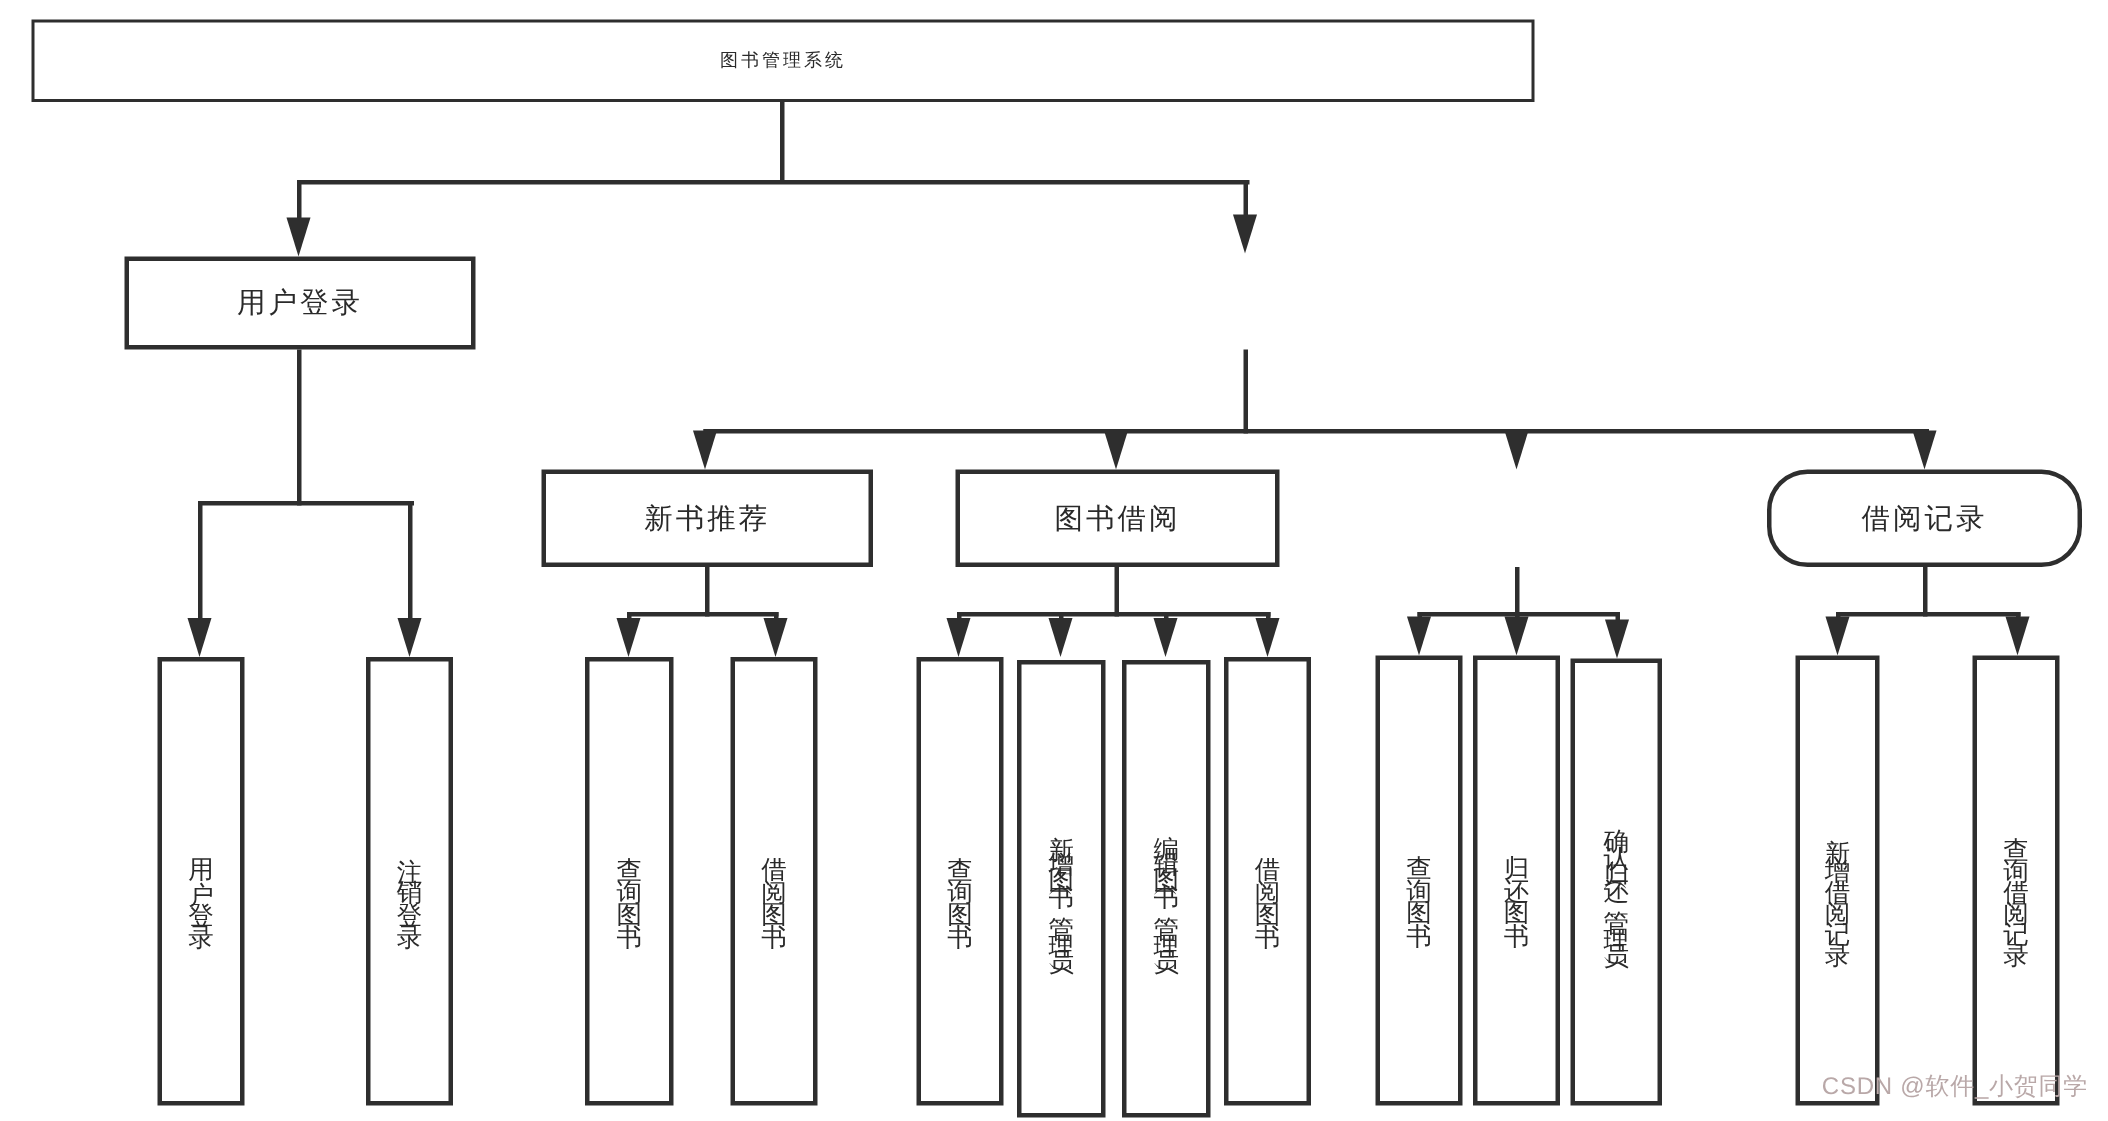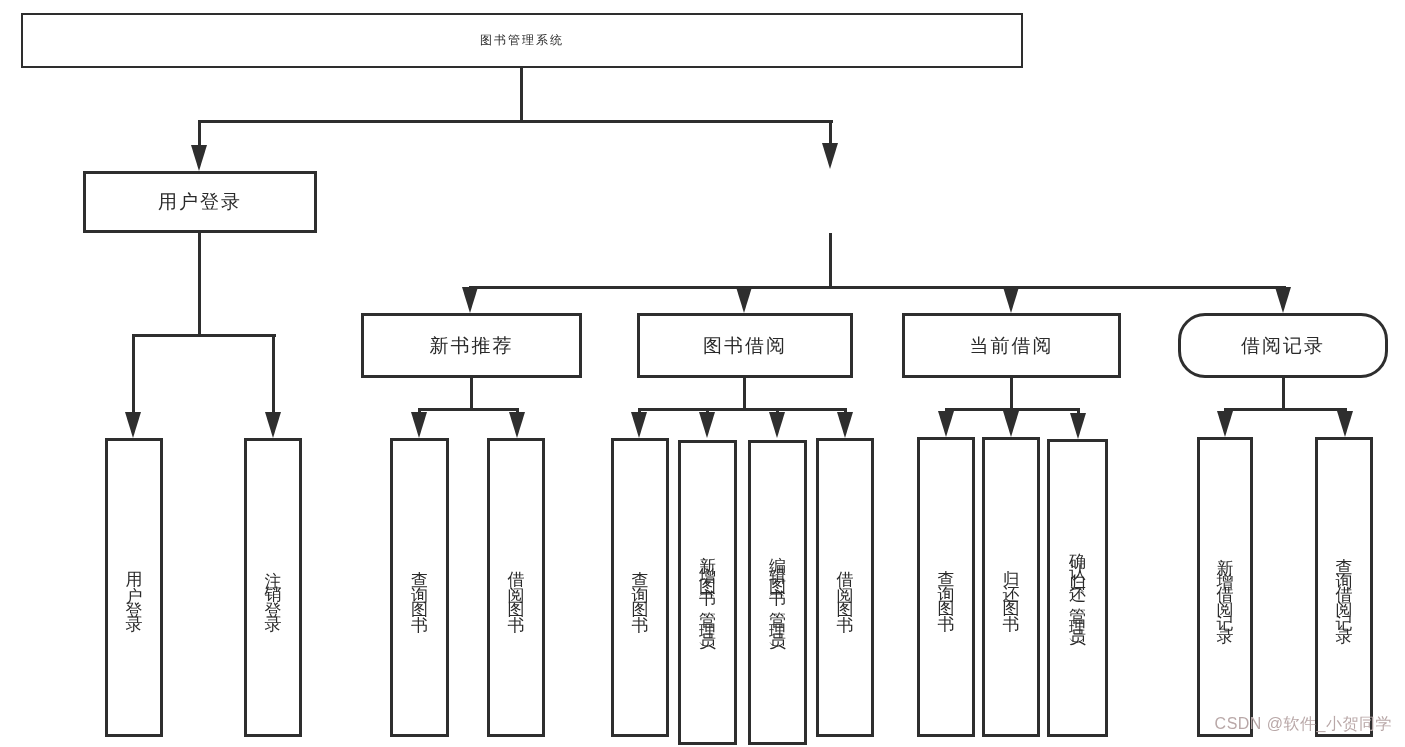--- a/index.html
+++ b/index.html
@@ -64,23 +64,20 @@
 
   <div class="hbox" style="left:83px;top:171px;width:234px;height:62px;">
     <span>用户登录</span>
   </div>
 
   <div class="hbox" style="left:361px;top:313px;width:221px;height:65px;">
     <span>新书推荐</span>
   </div>
   <div class="hbox" style="left:637px;top:313px;width:216px;height:65px;">
     <span>图书借阅</span>
-  </div>
-  <div class="hbox" style="left:902px;top:313px;width:219px;height:65px;">
-    <span>当前借阅</span>
   </div>
   <div class="hbox" style="left:1178px;top:313px;width:210px;height:65px;border-radius:27px;">
     <span>借阅记录</span>
   </div>
 
   <div class="leaf ls-wide" style="left:105px;top:438px;width:58px;height:299px;">
     <span>用户登录</span>
   </div>
   <div class="leaf ls-wide" style="left:244px;top:438px;width:58px;height:299px;">
     <span>注销登录</span>

